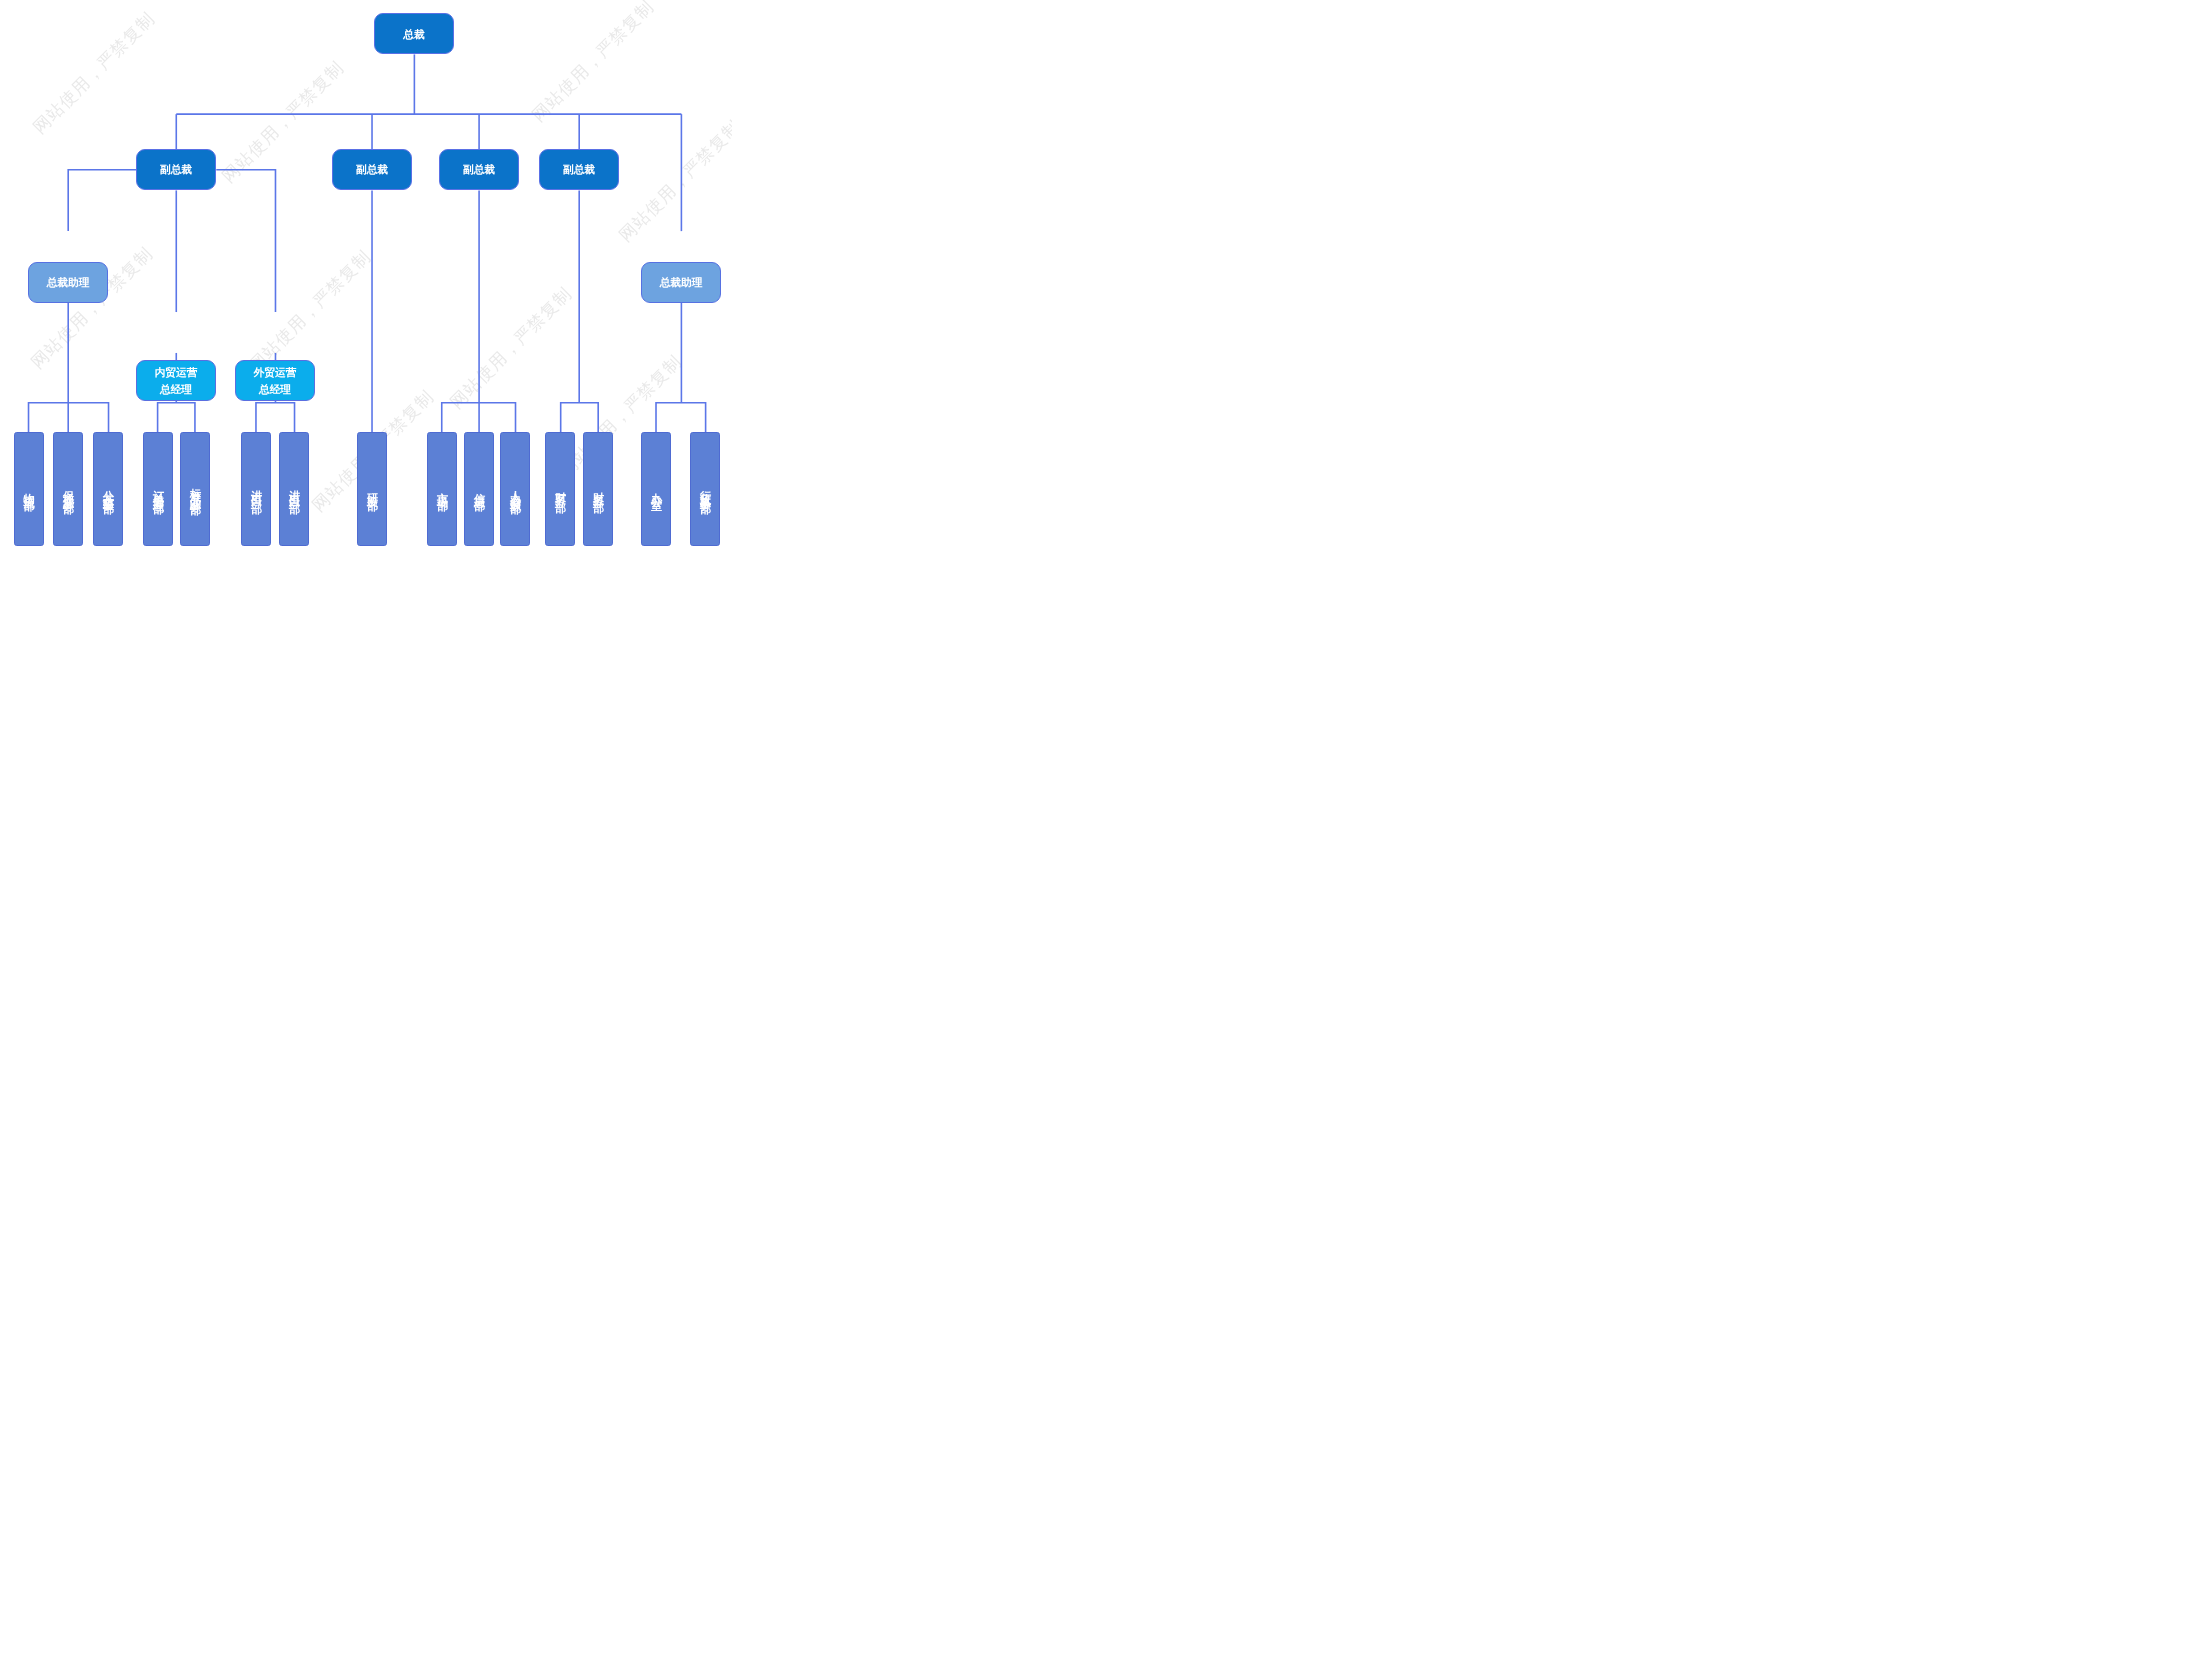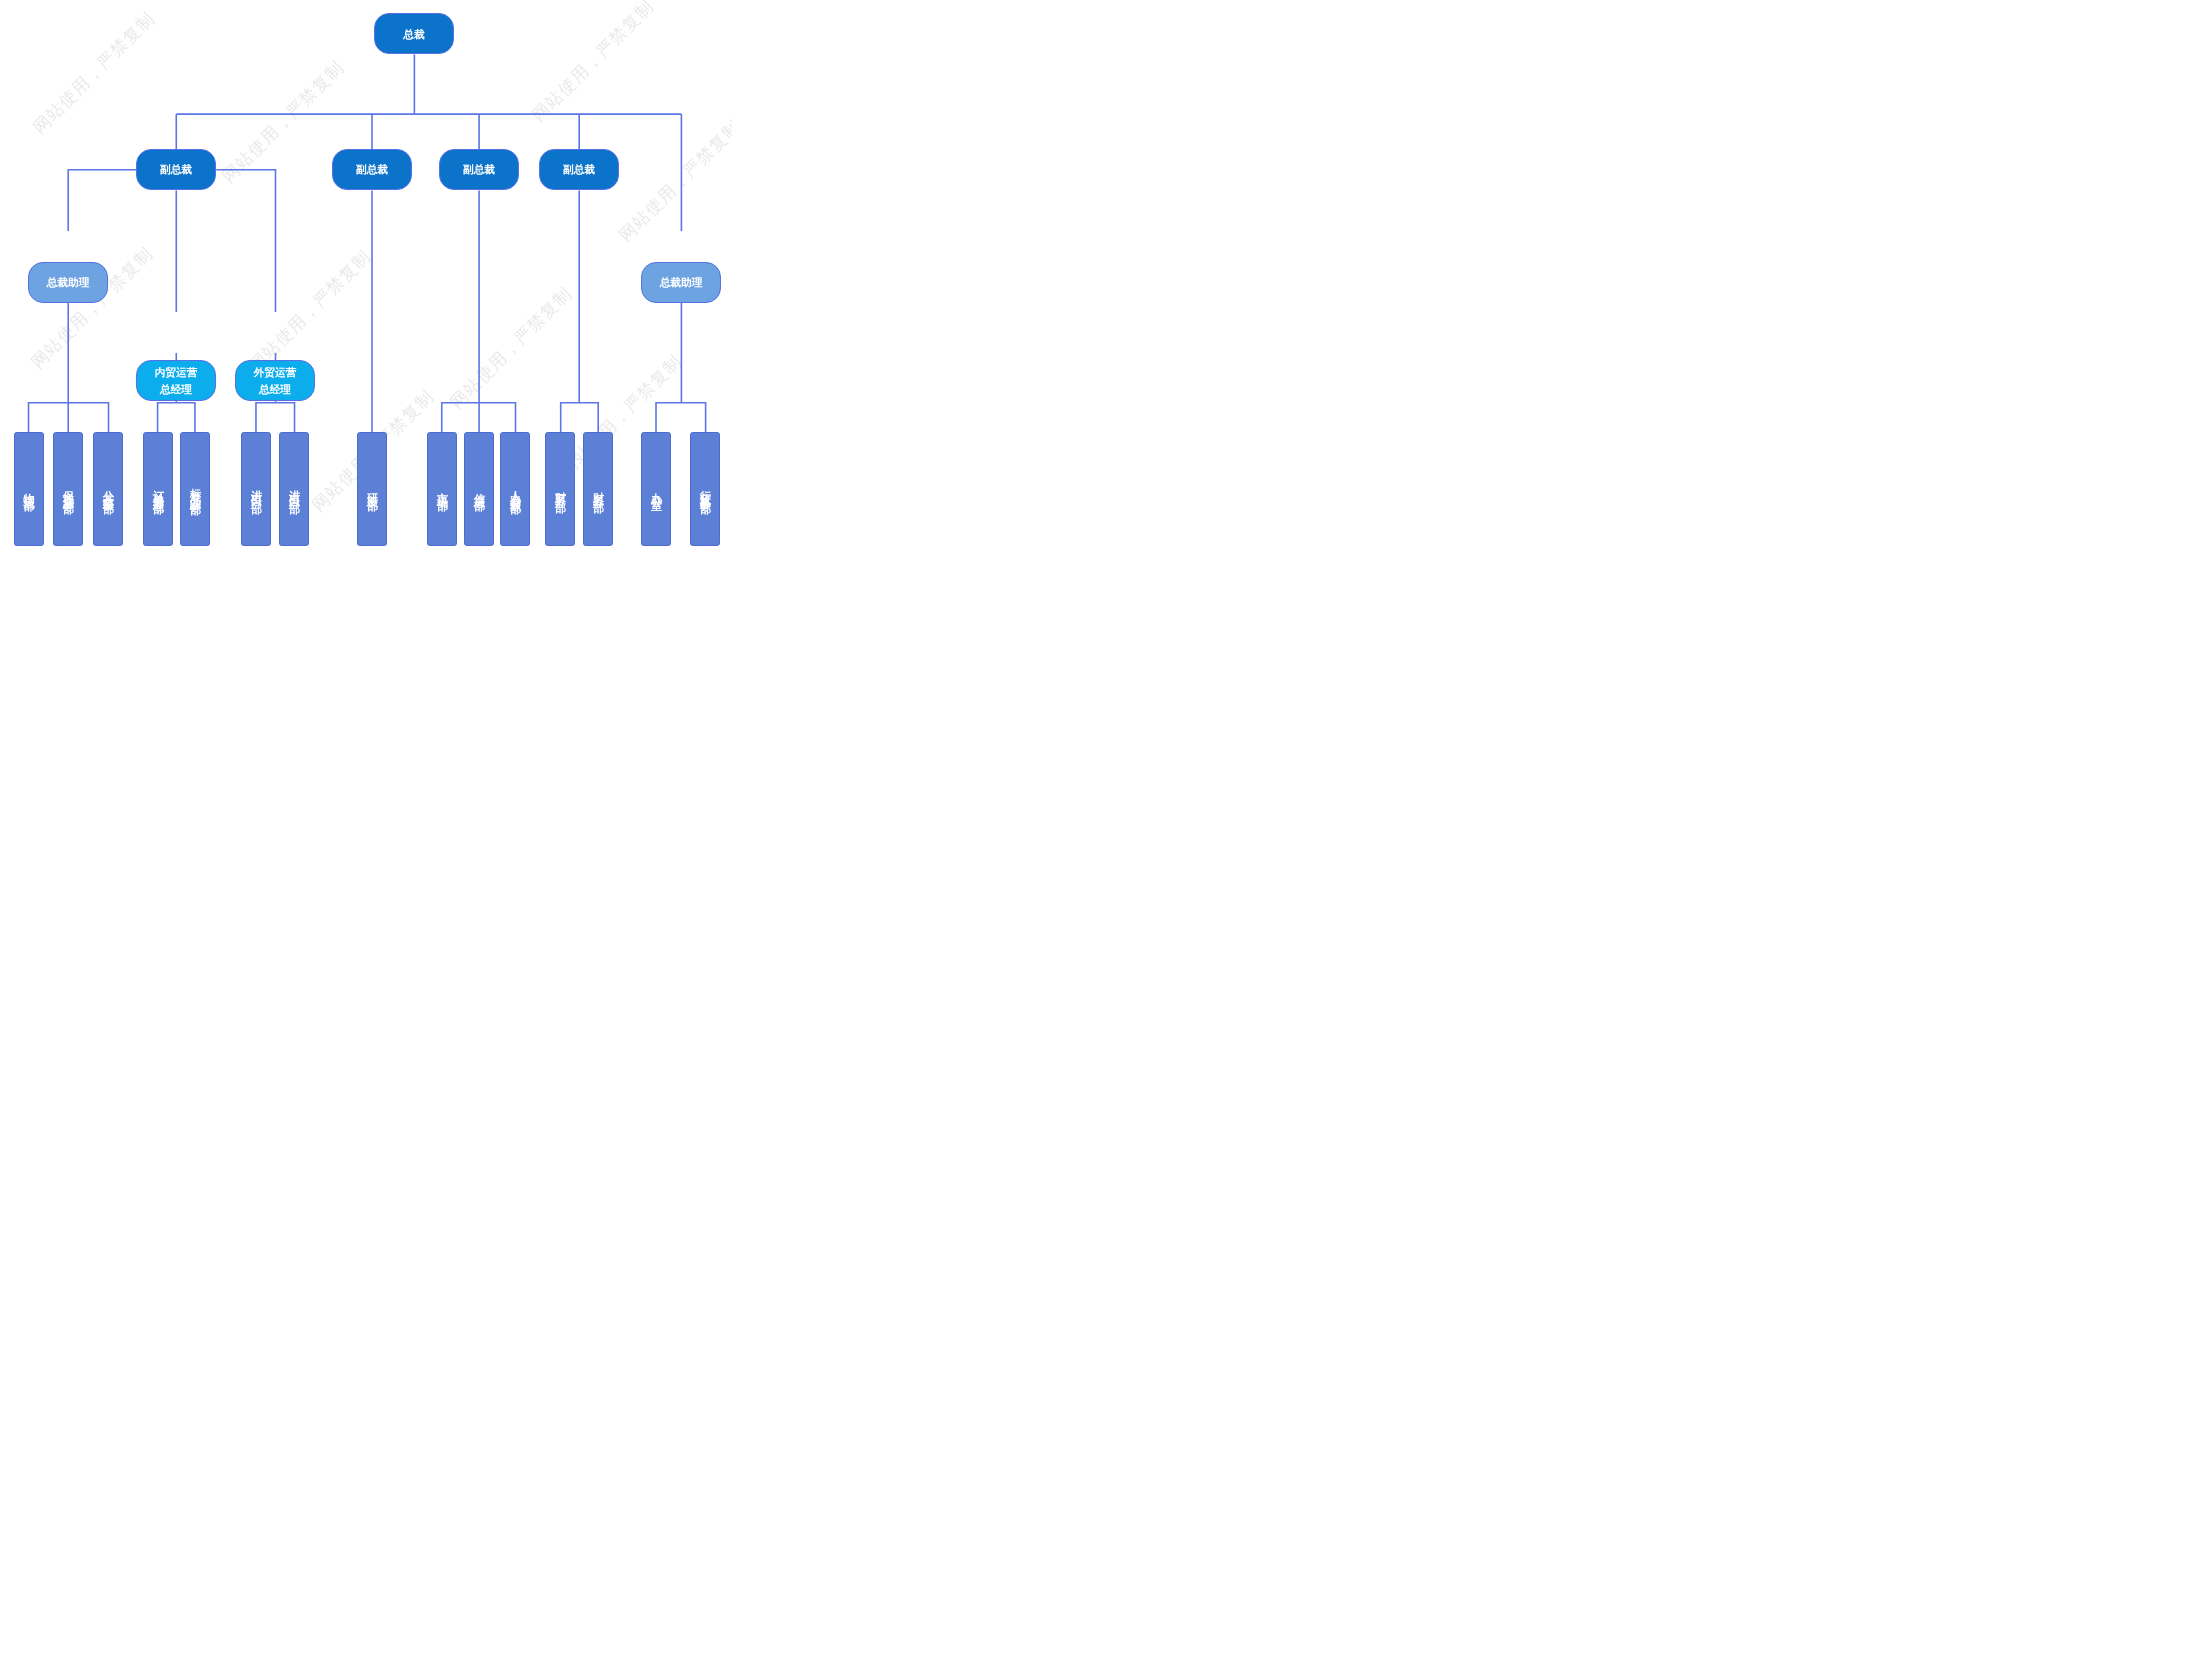--- a/index.html
+++ b/index.html
@@ -24,21 +24,21 @@
   #wires{position:absolute;left:0;top:0;z-index:2;}
   #wires path{stroke:#5b76e8;stroke-width:3;fill:none;}
   .node{
     position:absolute;
     z-index:3;
     box-sizing:border-box;
     display:flex;align-items:center;justify-content:center;
     text-align:center;
     color:#ffffff;
     font-weight:700;
-    border-radius:15px;
+    border-radius:9px;
   }
   .exec{ background:#0b73c9; border:1.6px solid #5a70e6; font-size:10.7px; }
   .asst{ background:#6da3e0; border:1.6px solid #5671e2; font-size:10.7px;margin-top:31px; }
   .gm{   background:#0badec; border:1.6px solid #5a6fe0; font-size:10.7px;margin-top:48px; }
   .lbl{ white-space:pre-line; line-height:1.55; }
   .dept{
     background:#5c80d5;
     border:1.3px solid #4e6bd2;
     border-radius:2.7px;
     font-size:11.2px;

